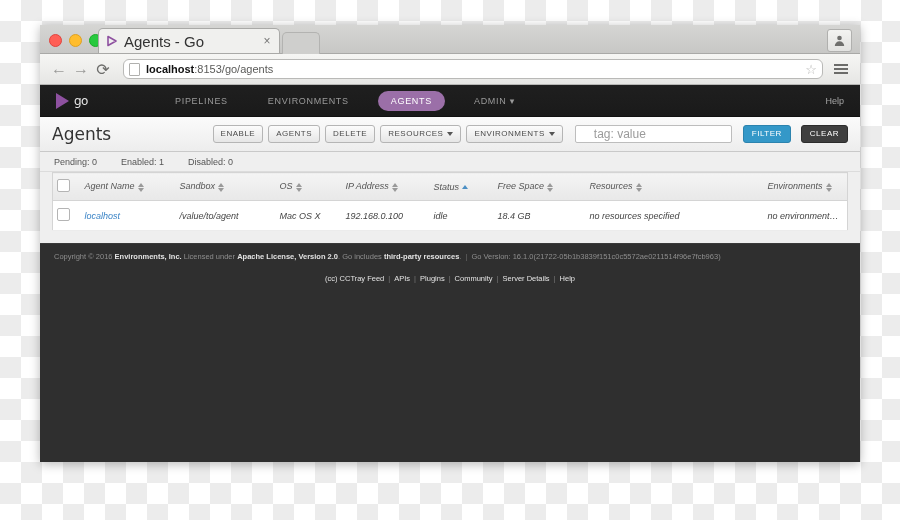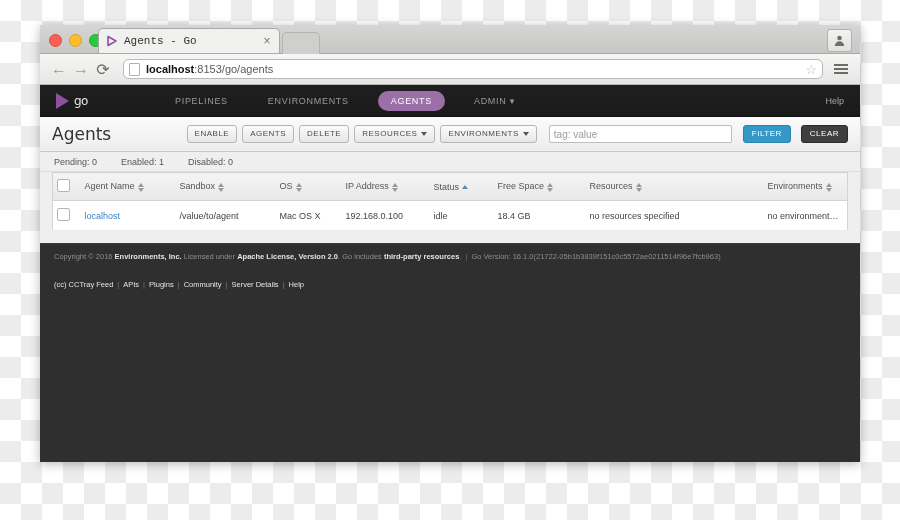--- a/index.html
+++ b/index.html
@@ -52,22 +52,22 @@
     background: #f0f0ee;
     border: 1px solid #a9a9a7;
     border-bottom: none;
     border-radius: 5px 5px 0 0;
     display: flex; align-items: center;
     padding: 0 6px;
     box-sizing: border-box;
   }
   .tab-fav { width: 14px; height: 14px; flex: 0 0 14px; margin-right: 5px; position: relative; }
   .tab-title {
-    font-size: 11px; color: #333; flex: 1;
-    white-space: nowrap; overflow: hidden; text-overflow: ellipsis; font-family: Liberation Mono, monospace;
+    font-size: 15px; color: #333; flex: 1;
+    white-space: nowrap; overflow: hidden; text-overflow: ellipsis;
   }
   .tab-close {
     font-size: 12px; color: #777; line-height: 1;
     width: 12px; text-align: center; cursor: pointer;
   }
   .tab-ghost {
     position: absolute; left: 242px; top: 7px;
     width: 36px; height: 21px;
     background: #cfcfcd;
     border: 1px solid #b3b3b1; border-bottom: none;
@@ -185,25 +185,25 @@
   }
   .btn .caret {
     display: inline-block; margin-left: 4px;
     width: 0; height: 0;
     border-left: 3px solid transparent;
     border-right: 3px solid transparent;
     border-top: 4px solid #555;
     vertical-align: middle;
   }
   .filter-input {
-    width: 183px; height: 18px;
+    width: 157px; height: 18px;
     background: #fff; border: 1px solid #bdbdbd;
     border-radius: 2px; margin-left: 7px;
-    font-size: 10px; color: #9b9b9b;
-    padding: 0 4px; box-sizing: border-box;
+    font-size: 12px; color: #9b9b9b;
+    padding: 0 18px; box-sizing: border-box;
     display: flex; align-items: center;
     font-family: "Liberation Sans", sans-serif;
   }
   .btn-filter {
     background: #3498c8; border: 1px solid #2c83ae;
     color: #fff; font-size: 8px; letter-spacing: 0.5px;
     border-radius: 3px; padding: 4px 8px; margin-left: 6px; line-height: 1;
   }
   .btn-clear {
     background: #3f3f3f; border: 1px solid #2c2c2c;
@@ -226,20 +226,21 @@
   .tablewrap {
     background: #efefef;
     padding: 0 12px 12px 12px;
   }
   table.agents {
     width: 100%;
     border-collapse: collapse;
     background: #fff;
     border: 1px solid #d4d4d4;
     table-layout: fixed;
+    font-style: italic;
   }
   table.agents thead th {
     background: linear-gradient(#f4f4f4, #e8e8e8);
     border-bottom: 1px solid #d4d4d4;
     font-size: 9px; color: #555; font-weight: normal;
     text-align: left;
     padding: 6px 4px;
     white-space: nowrap;
   }
   table.agents tbody td {
@@ -278,22 +279,22 @@
     padding: 7px 14px 10px 14px;
     border-top: 1px solid #3a3a3a;
     box-sizing: border-box;
   }
   .foot-line1 {
     font-size: 7.5px; color: #8e8e8e; line-height: 1.5;
   }
   .foot-line1 b { color: #e3e3e3; font-weight: bold; }
   .foot-line1 .sep { color: #6b6b6b; margin: 0 4px; }
   .foot-line2 {
-    font-size: 7.5px; color: #cfcfcf; text-align: left;
-    margin-top: 18px;
+    font-size: 7.5px; color: #cfcfcf; text-align: center;
+    margin-top: 12px;
   }
   .foot-line2 a { color: #e3e3e3; text-decoration: none; }
   .foot-line2 .sep { color: #777; margin: 0 4px; }
   .body-fill { background: #2f2f2f; height: 186px; }
 
   
   col.c-cb   { width: 28px; }
   col.c-name { width: 95px; }
   col.c-sand { width: 100px; }
   col.c-os   { width: 66px; }

